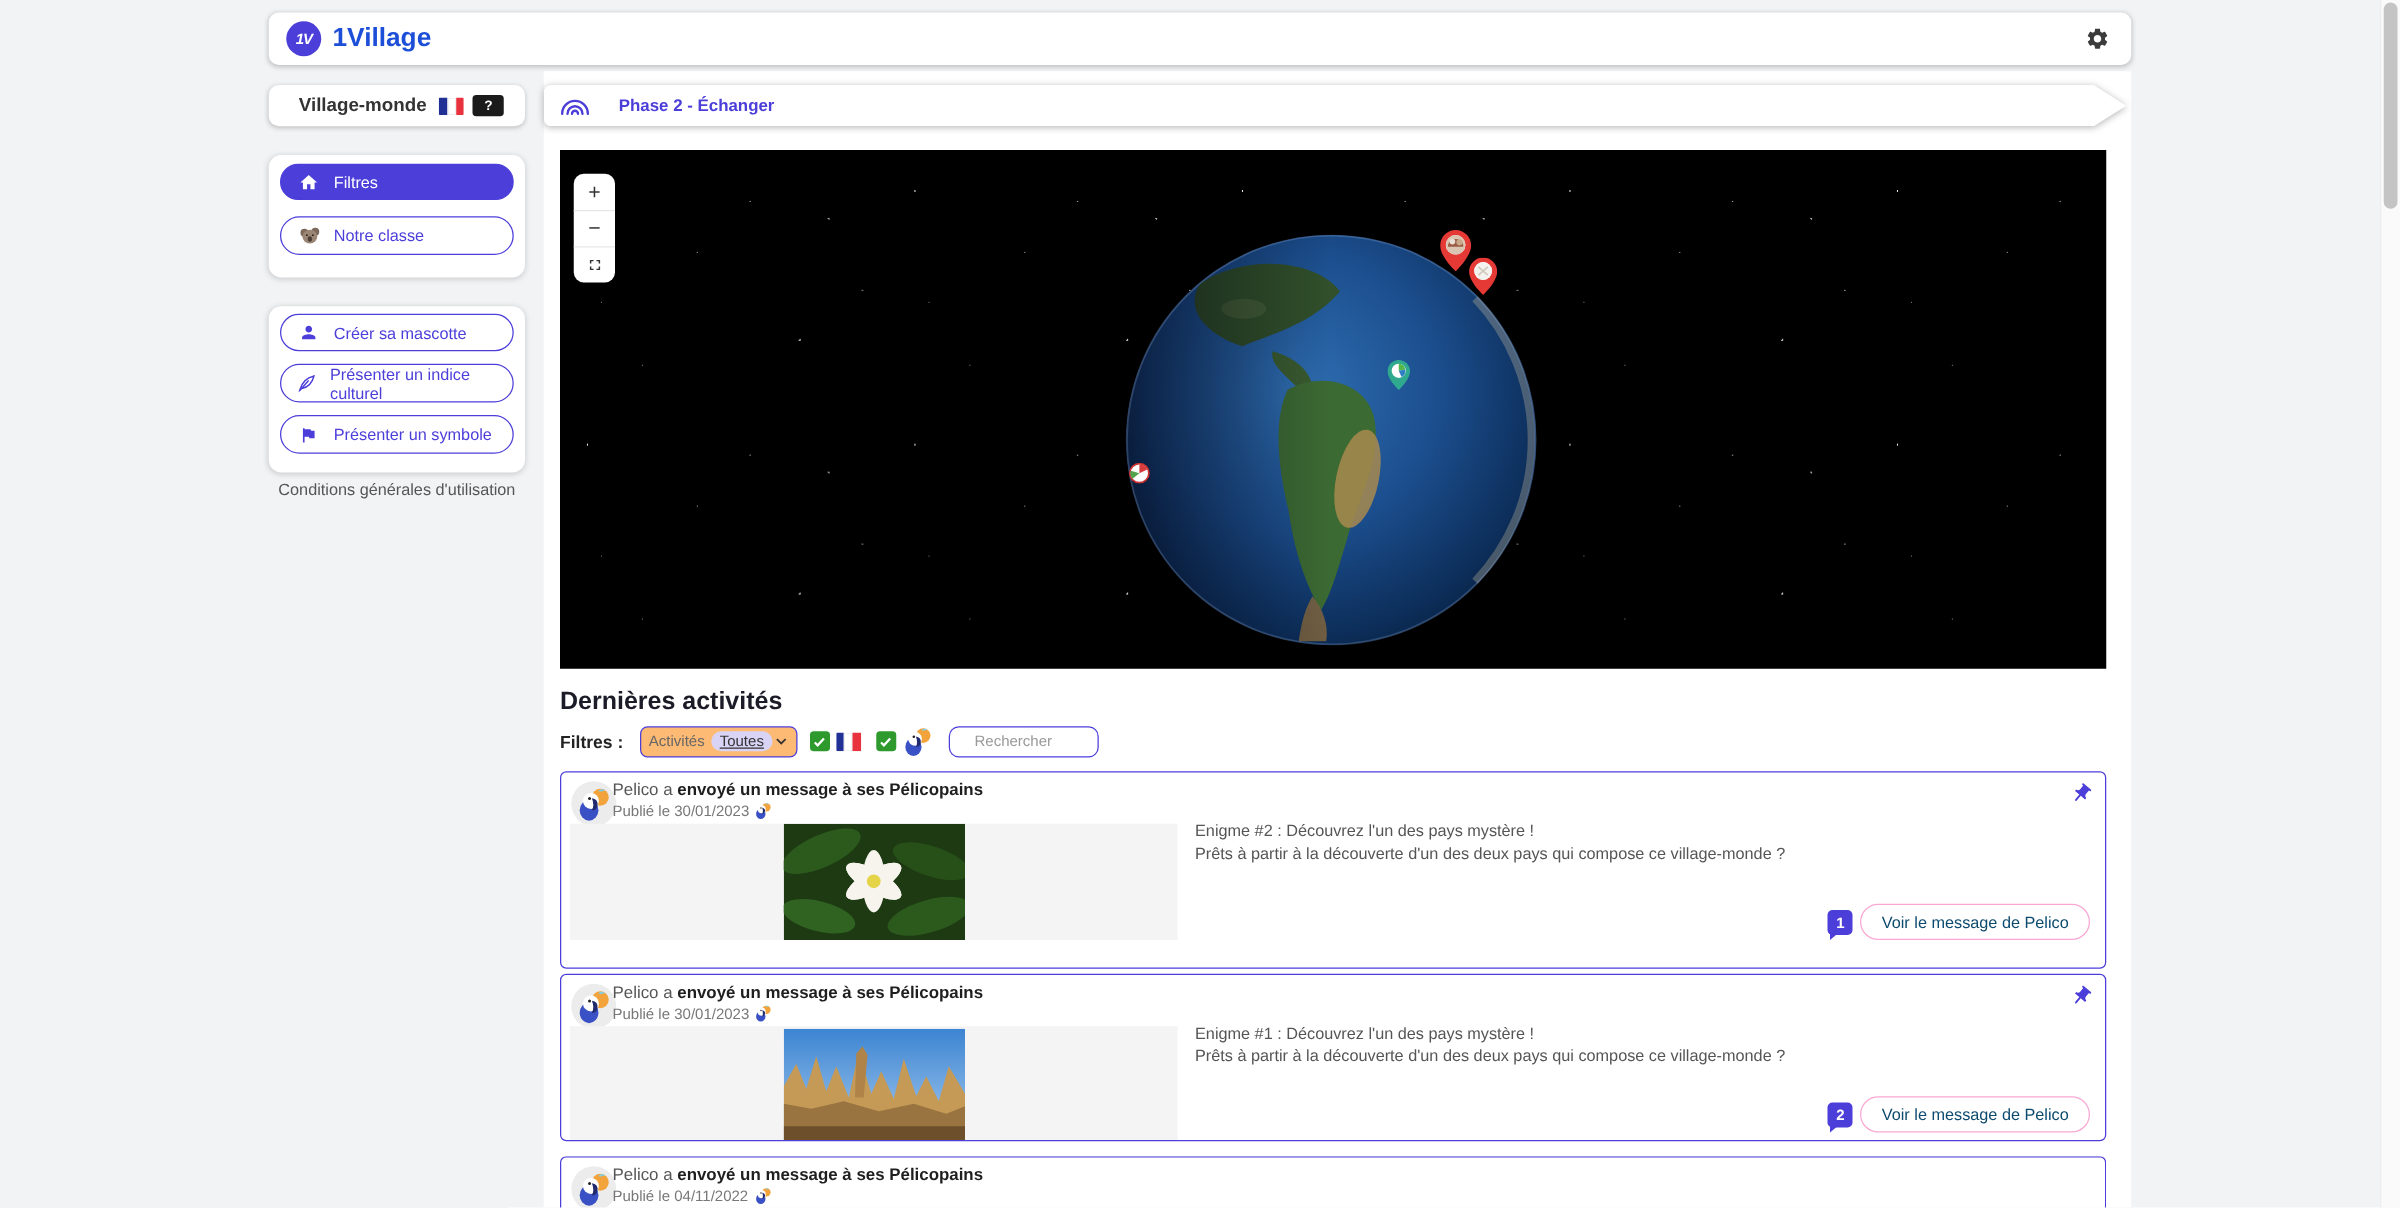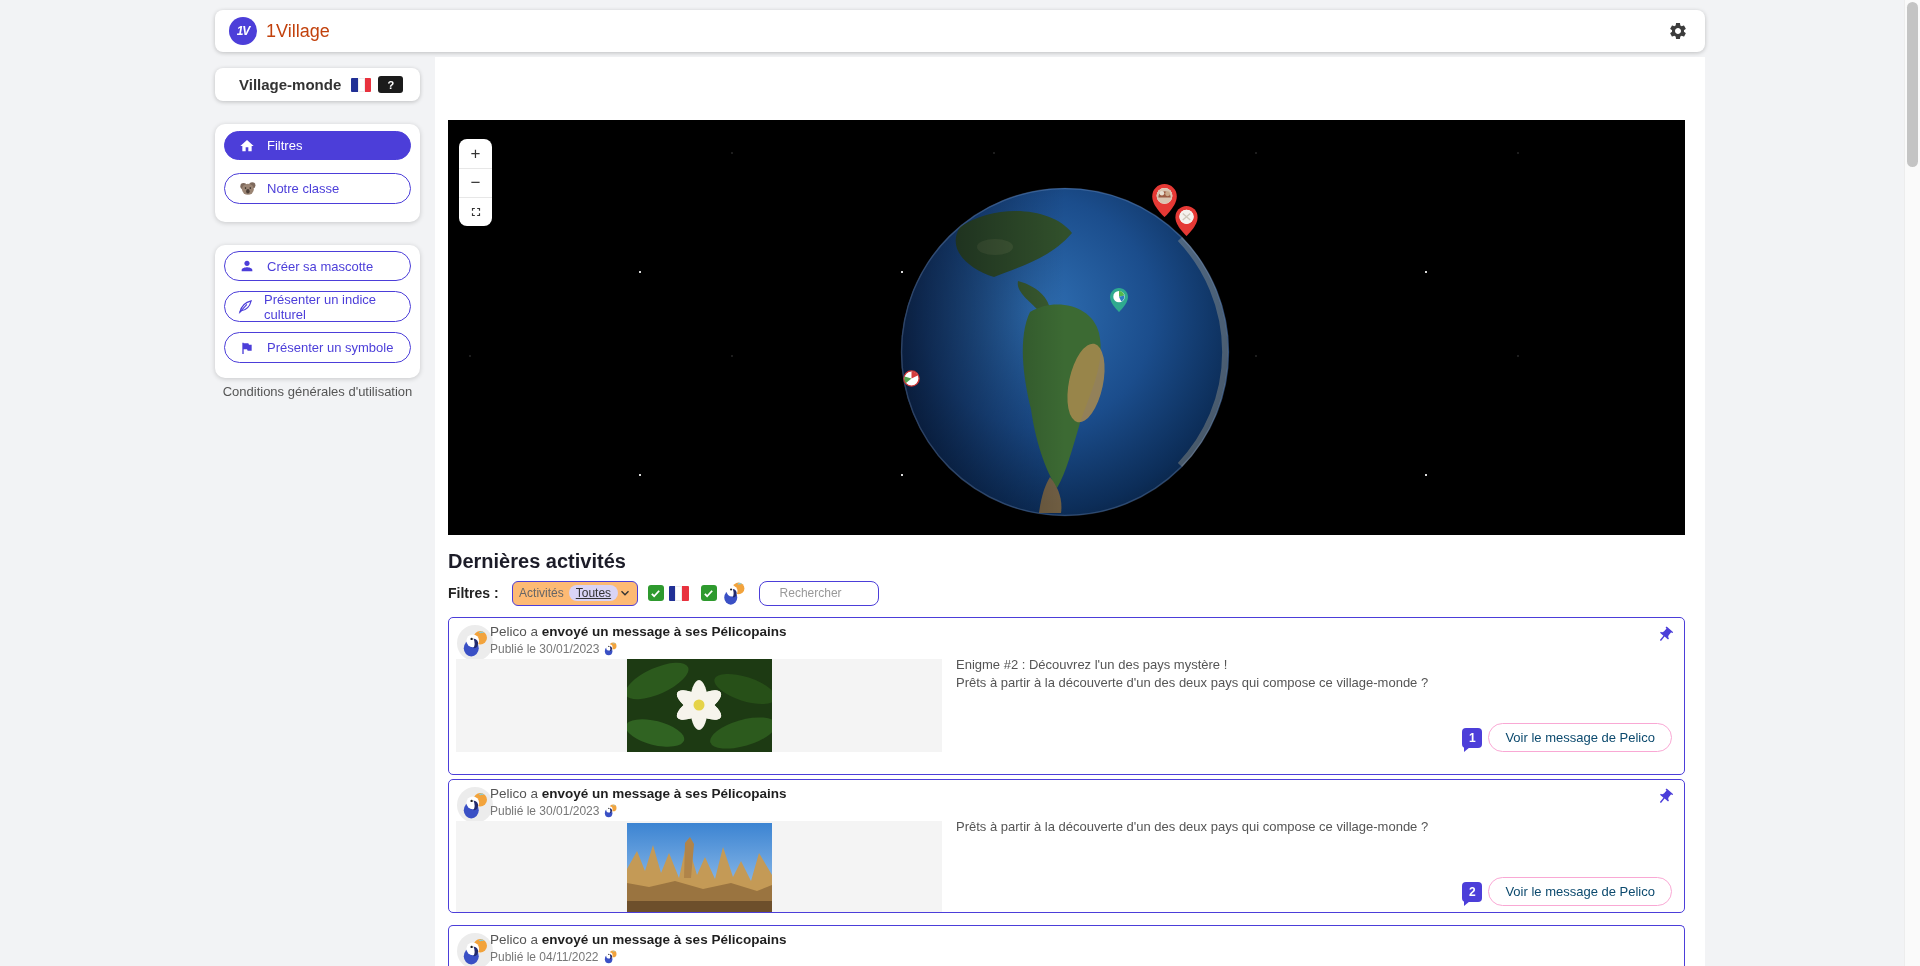--- a/index.html
+++ b/index.html
@@ -5,21 +5,21 @@
   * { margin:0; padding:0; box-sizing:border-box; }
   html,body { width:1920px; height:966px; overflow:hidden; }
   body { font-family:"Liberation Sans", sans-serif; background:#f2f3f5; position:relative; }
   .screen { position:absolute; inset:0; width:1920px; height:966px; overflow:hidden; }
 
   
   .appbar { position:absolute; left:215px; top:10px; width:1490px; height:42px; background:#fff;
             border-radius:8px; box-shadow:0 1px 4px rgba(0,0,0,.22); display:flex; align-items:center; padding:0 14px; }
   .logo-circle { width:28px; height:28px; border-radius:50%; background:#4c3ed9; color:#fff;
                  display:flex; align-items:center; justify-content:center; font-size:12px; font-weight:bold; font-style:italic; letter-spacing:-1px; }
-  .logo-name { color:#c2410c; font-size:18px; font-weight:normal; margin-left:9px; }
+  .logo-name { color:#1d4ed8; font-size:21px; font-weight:bold; margin-left:9px; }
   .appbar-spacer { flex:1; }
   .gear-btn { width:26px; height:26px; display:flex; align-items:center; justify-content:center; cursor:pointer; }
 
   
   .village-card { position:absolute; left:215px; top:68px; width:205px; height:33px; background:#fff; border-radius:8px;
                   box-shadow:0 1px 4px rgba(0,0,0,.22); display:flex; align-items:center; padding:0 12px 0 24px; }
   .village-title { font-size:15px; font-weight:bold; color:#333; }
   .flag-fr { width:20px; height:14px; display:flex; margin-left:10px; border-radius:1px; overflow:hidden; }
   .flag-fr i { flex:1; }
   .flag-b { background:#213095; } .flag-w { background:#fff; box-shadow:inset 0 0 0 1px #eee; } .flag-r { background:#e8323e; }
@@ -205,20 +205,32 @@
       </span>
       <span>Présenter un symbole</span>
     </div>
   </div>
 
   <div class="terms">Conditions générales d'utilisation</div>
 
   <div class="main-panel">
 
     <div class="phases">
+      <div class="phase-wrap">
+          <div class="phase idle">
+        <span class="ph-icon">
+          <svg width="24" height="16" viewBox="0 0 28 16" fill="none" stroke="#4c3ed9" stroke-width="2.2" stroke-linecap="round">
+            <path d="M2 15 a12 12 0 0 1 24 0"></path>
+                <path d="M7 15 a7 7 0 0 1 14 0"></path>
+                <path d="M11.2 15 a2.8 2.8 0 0 1 5.6 0"></path>
+          </svg>
+        </span>
+        <span class="ph-label">Phase 2 - Échanger</span>
+      </div>
+        </div>
     </div>
 
     <div class="map">
       <svg class="earth" width="330" height="330" viewBox="0 0 330 330">
         <defs>
           <radialGradient id="ocean" cx="42%" cy="38%" r="78%">
             <stop offset="0%" stop-color="#2f6fb3"></stop>
               <stop offset="45%" stop-color="#1b4d8c"></stop>
             <stop offset="78%" stop-color="#0c2d58"></stop>
               <stop offset="100%" stop-color="#051529"></stop>
@@ -396,20 +408,21 @@
               </linearGradient>
             </defs>
           <rect width="145" height="90" fill="url(#sky)"></rect>
           <path d="M0 90 L0 46 L10 28 L18 48 L26 22 L34 50 L42 30 L52 55 L60 18 L70 52 L78 34 L88 56 L96 24 L106 54 L114 38 L124 58 L132 30 L145 52 L145 90 Z" fill="#c49a56"></path>
           <path d="M0 90 L0 60 L22 64 L48 58 L76 66 L104 60 L130 68 L145 62 L145 90 Z" fill="#9a7440"></path>
           <path d="M58 20 l5 -6 l4 7 l-3 34 l-7 0 z" fill="#b08449"></path>
           <rect y="78" width="145" height="12" fill="#6d4f2b"></rect>
         </svg>
       </div>
       <div class="card-text">
+        <div>Enigme #1 : Découvrez l'un des pays mystère !</div>
           <div>Prêts à partir à la découverte d'un des deux pays qui compose ce village-monde ?</div>
       </div>
       <div class="card-foot">
         <span class="cmt-badge">2</span>
         <button class="view-btn">Voir le message de Pelico</button>
       </div>
     </div>
 
     <div class="card c3">
       <div class="avatar">

